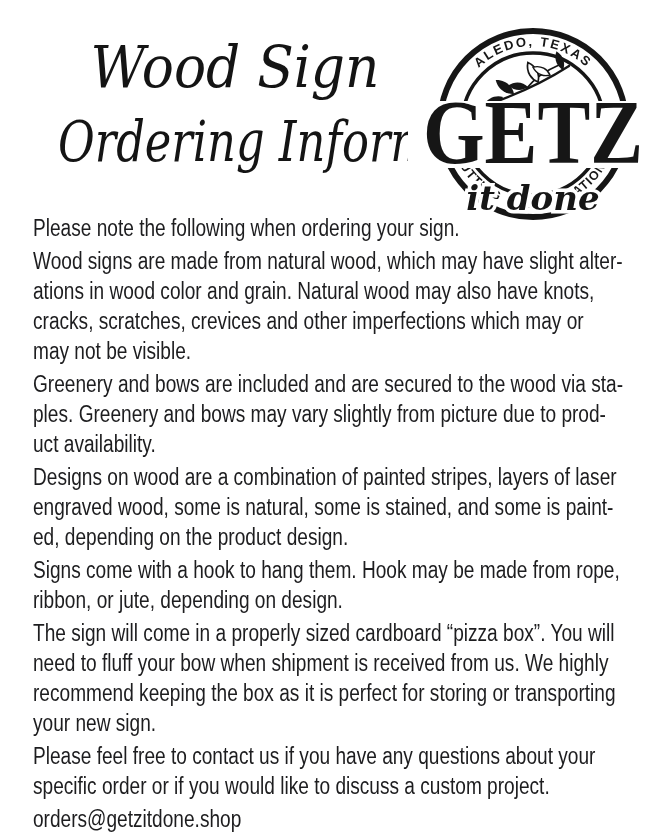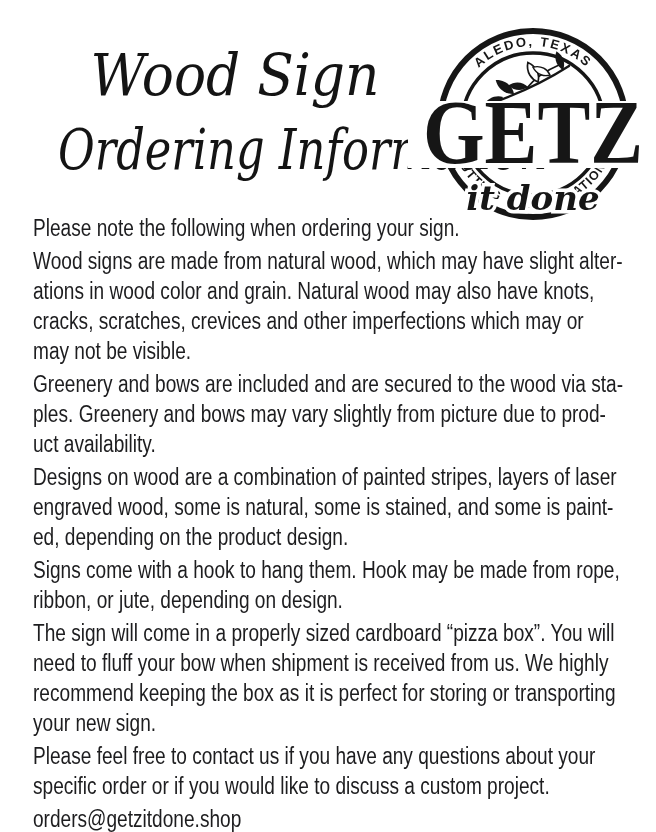--- a/index.html
+++ b/index.html
@@ -6,21 +6,21 @@
   .page {
     position: relative;
     width: 656px;
     height: 832px;
     background: #ffffff;
     overflow: hidden;
     font-family: "Liberation Sans", sans-serif;
   }
 
   
-  .title-block { position: absolute; left: 0; top: 8px; width: 480px; height: 205px; }
+  .title-block { position: absolute; left: 0; top: 0; width: 480px; height: 205px; }
   .title-line {
     position: absolute;
     color: #141414;
     font-family: "DejaVu Serif", serif;
     font-style: italic;
     white-space: nowrap;
     text-align: center;
   }
   .title-line1 {
     top: 38px; left: 10px; width: 450px;

